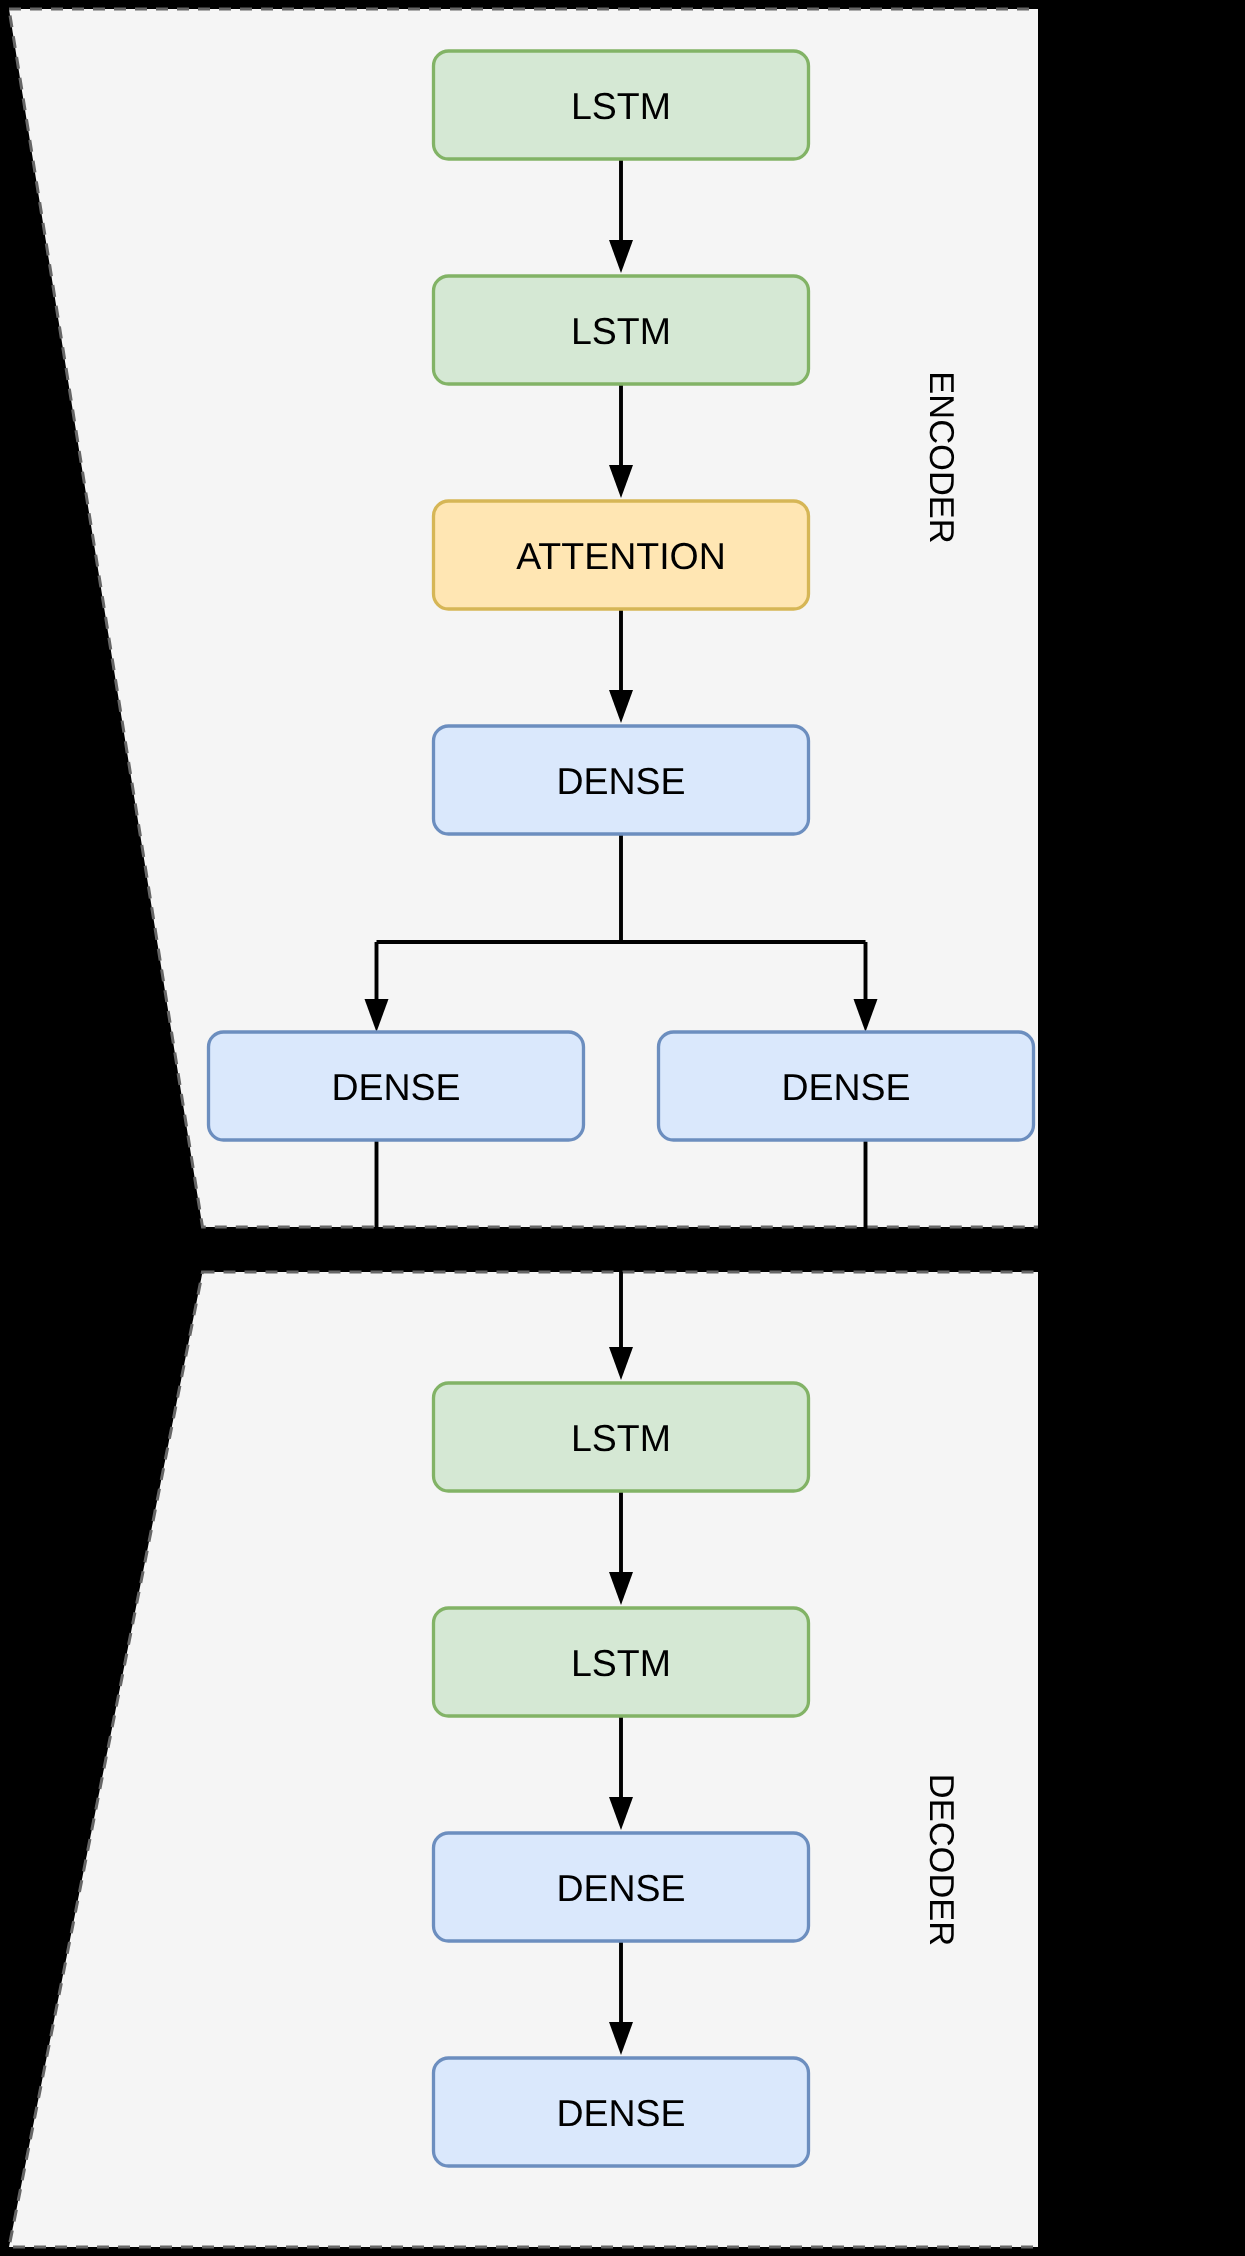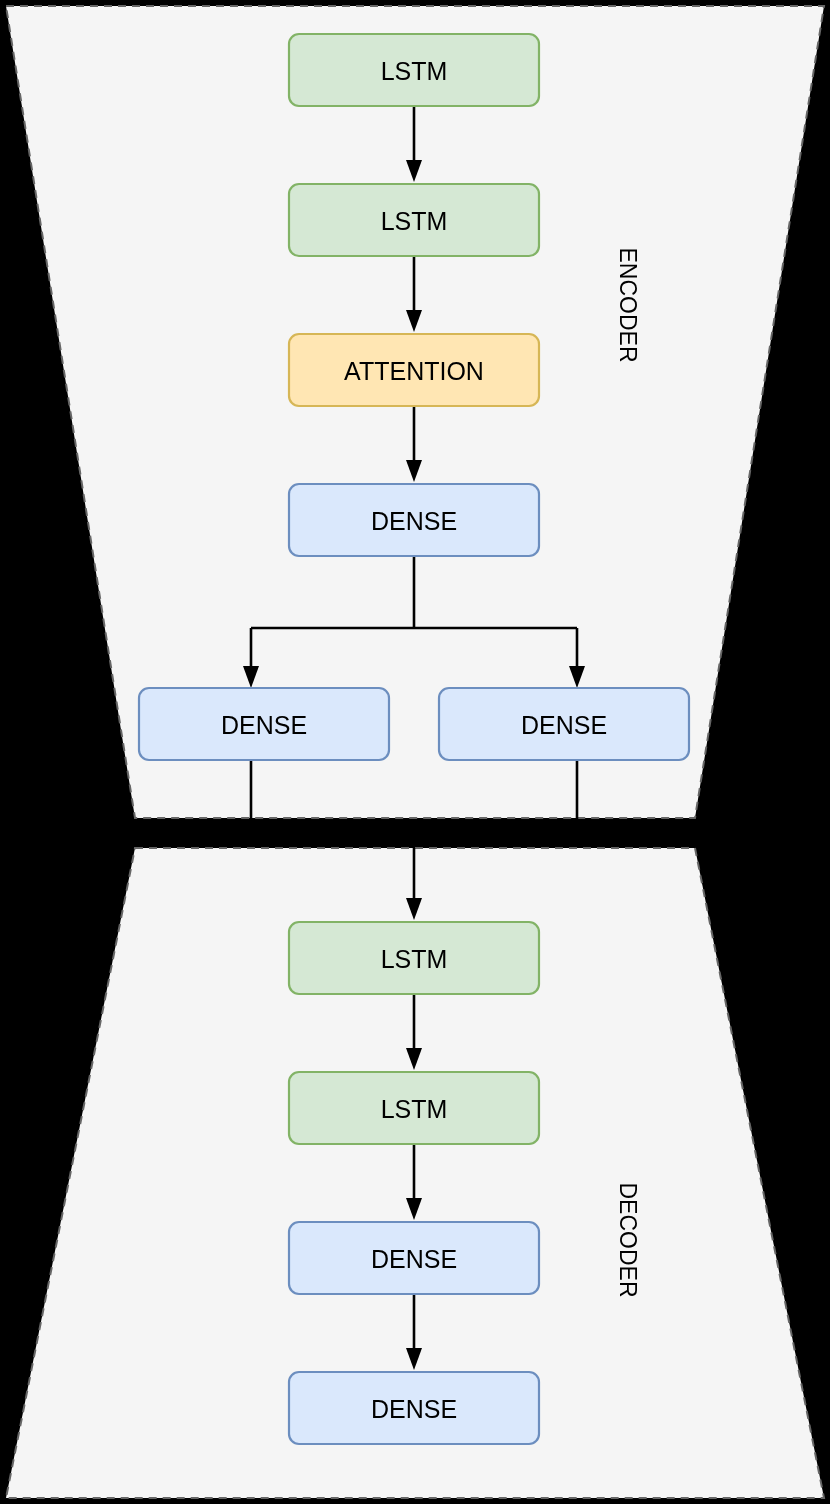--- a/index.html
+++ b/index.html
@@ -2,21 +2,21 @@
 <html><head>
 <meta charset="utf-8">
 <style>
   html, body {
     margin: 0;
     padding: 0;
     background: #000000;
   }
   #canvas {
     position: relative;
-    width: 830px;
+    width: 692px;
     height: 1504px;
     background: #000000;
     overflow: hidden;
     font-family: "Liberation Sans", sans-serif;
   }
   #diagram-svg {
     position: absolute;
     left: 0;
     top: 0;
     width: 830px;

